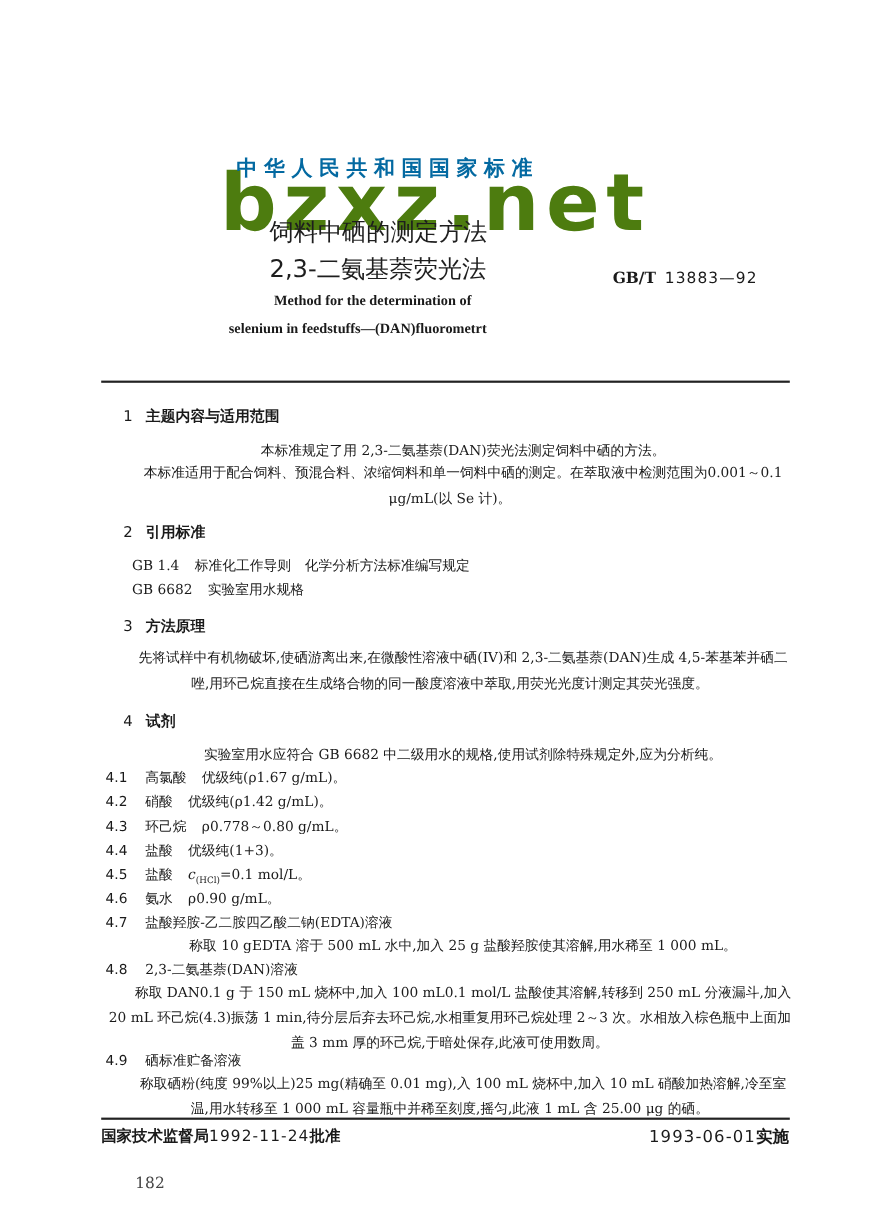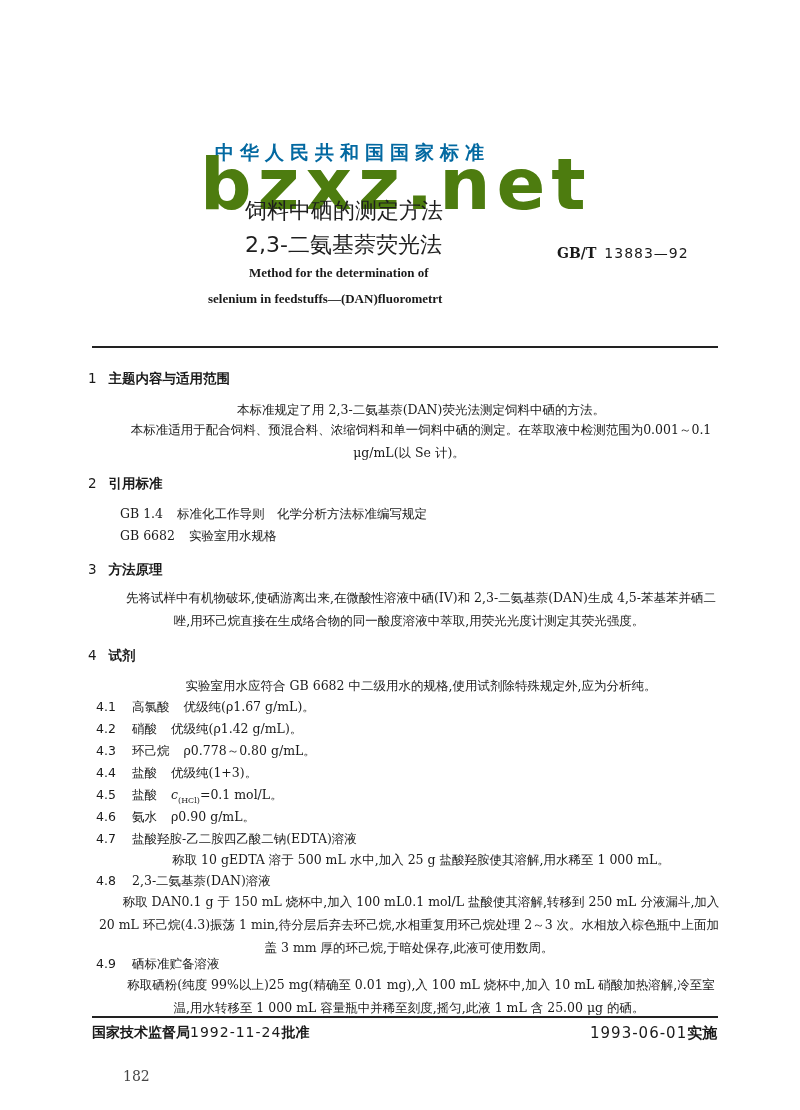--- a/index.html
+++ b/index.html
@@ -14,21 +14,21 @@
     .title1 { left: 245px; top: 196px; }
     .title2 { left: 245px; top: 230px; }
     .std-code { left: 557px; top: 245px; font-size: 14px; z-index: 1; }
     .std-code .pre { font-weight: bold; font-family: "DejaVu Serif", serif; margin-right: 8px; }
     .std-code .num { font-family: "DejaVu Sans", sans-serif; letter-spacing: 1px; }
     .title-en1, .title-en2 { font-weight: bold; font-size: 13px; font-family: "Liberation Serif", serif; z-index: 1; }
     .title-en1 { left: 249px; top: 265px; }
     .title-en2 { left: 208px; top: 291px; }
     .rule-top { left: 92px; top: 346px; width: 626px; height: 2px; background: #222; }
     .rule-bottom { left: 92px; top: 1016px; width: 626px; height: 2px; background: #222; }
-    .sec-head { font-family: "DejaVu Sans", sans-serif; font-weight: bold; font-size: 13.5px; left: 88px; }
+    .sec-head { font-family: "DejaVu Sans", sans-serif; font-weight: bold; font-size: 13.5px; left: 112px; }
     .sec-head .n { font-weight: normal; margin-right: 12px; }
     .para { font-size: 12.5px; line-height: 23px; left: 96px; width: 626px; }
     .indent { text-indent: 24px; text-align: center; }
     .item { font-size: 12.5px; left: 96px; }
     .item .n { font-family: "DejaVu Sans", sans-serif; display: inline-block; width: 36px; }
     .item .t { margin-right: 14px; }
     .footer-left { left: 92px; top: 1024px; font-family: "DejaVu Sans", sans-serif; font-weight: bold; font-size: 14px; }
     .footer-left .date { font-weight: normal; letter-spacing: 1px; }
     .footer-right { left: 590px; top: 1024px; font-family: "DejaVu Sans", sans-serif; font-size: 15px; letter-spacing: 1px; }
     .footer-right .b { font-weight: bold; letter-spacing: 0; }

